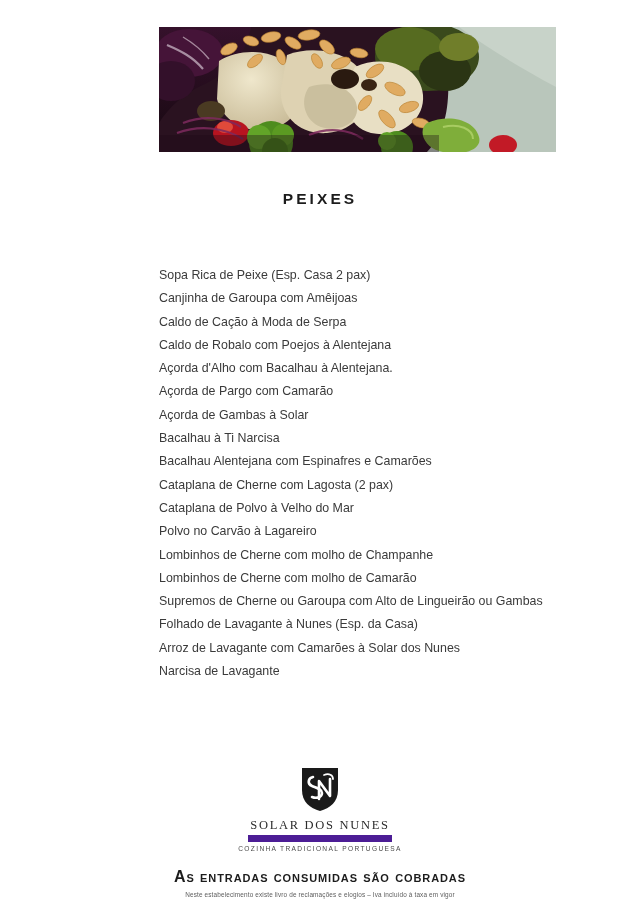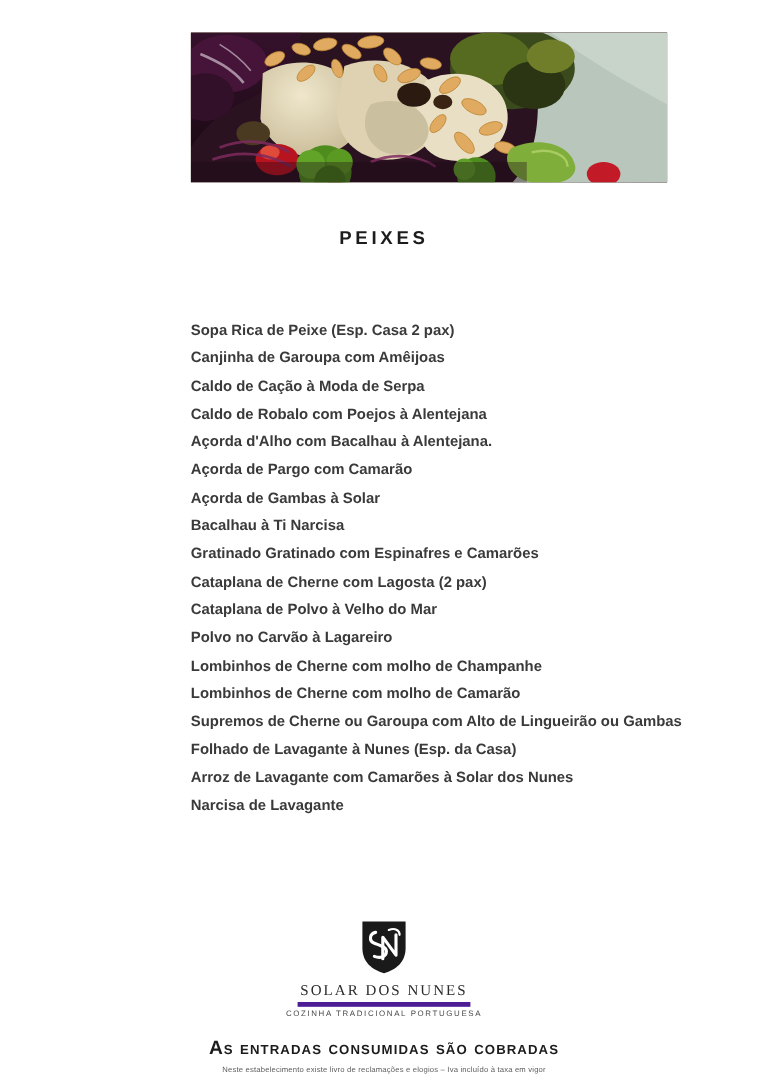--- a/index.html
+++ b/index.html
@@ -61,21 +61,20 @@
     list-style: none;
     margin: 0;
     padding: 0;
   }
   .menu-item {
     font-size: 12.4px;
     line-height: 23.3px;
     color: #3a3a3a;
     white-space: nowrap;
     font-family: "Liberation Sans", sans-serif;
-    font-weight: bold;
   }
 
   
   .footer {
     position: absolute;
     left: 0;
     top: 766px;
     width: 640px;
     text-align: center;
   }
@@ -86,21 +85,21 @@
     display: block;
   }
   .brand-name {
     margin-top: 6px;
     font-family: "Liberation Serif", serif;
     font-size: 12.5px;
     letter-spacing: 1.7px;
     color: #2b2b2b;
     display: inline-block;
     padding: 0 2px 2px 2px;
-    border-bottom: 4px solid #4c1d95;
+    border-bottom: 7px solid #4c1d95;
   }
   .brand-tagline {
     margin-top: 3px;
     font-family: "Liberation Sans", sans-serif;
     font-size: 6.6px;
     letter-spacing: 1.35px;
     color: #4a4a4a;
   }
   .notice {
     margin-top: 16px;
@@ -224,21 +223,21 @@
 
   <ul class="menu-list">
     <li class="menu-item">Sopa Rica de Peixe (Esp. Casa 2 pax)</li>
     <li class="menu-item">Canjinha de Garoupa com Amêijoas</li>
     <li class="menu-item">Caldo de Cação à Moda de Serpa</li>
     <li class="menu-item">Caldo de Robalo com Poejos à Alentejana</li>
     <li class="menu-item">Açorda d'Alho com Bacalhau à Alentejana.</li>
     <li class="menu-item">Açorda de Pargo com Camarão</li>
     <li class="menu-item">Açorda de Gambas à Solar</li>
     <li class="menu-item">Bacalhau à Ti Narcisa</li>
-    <li class="menu-item">Gratinado Gratinado com Espinafres e Camarões</li>
+    <li class="menu-item">Bacalhau Alentejana com Espinafres e Camarões</li>
     <li class="menu-item">Cataplana de Cherne com Lagosta (2 pax)</li>
     <li class="menu-item">Cataplana de Polvo à Velho do Mar</li>
     <li class="menu-item">Polvo no Carvão à Lagareiro</li>
     <li class="menu-item">Lombinhos de Cherne com molho de Champanhe</li>
     <li class="menu-item">Lombinhos de Cherne com molho de Camarão</li>
     <li class="menu-item">Supremos de Cherne ou Garoupa com Alto de Lingueirão ou Gambas</li>
     <li class="menu-item">Folhado de Lavagante à Nunes (Esp. da Casa)</li>
     <li class="menu-item">Arroz de Lavagante com Camarões à Solar dos Nunes</li>
     <li class="menu-item">Narcisa de Lavagante</li>
   </ul>

